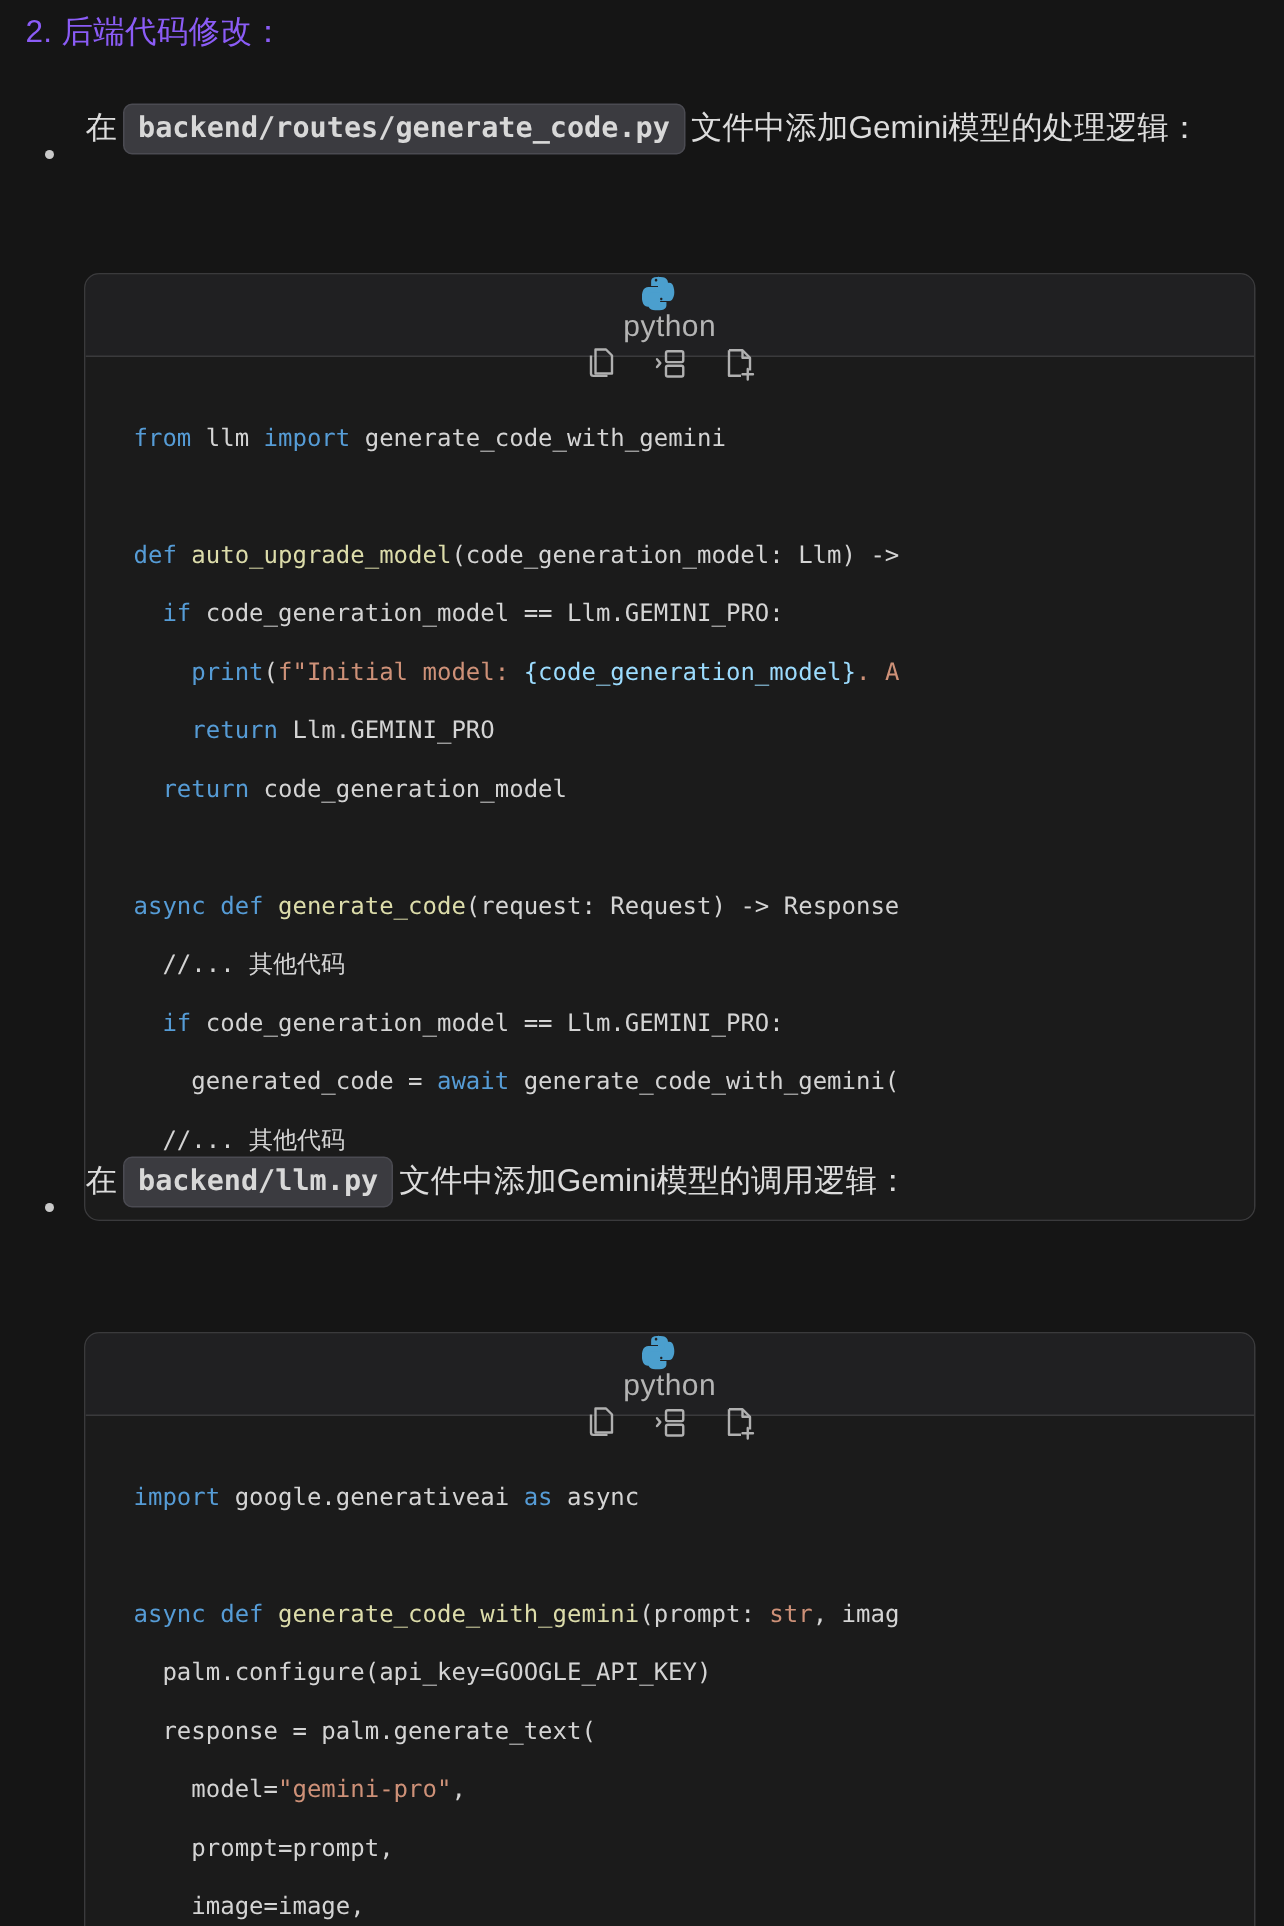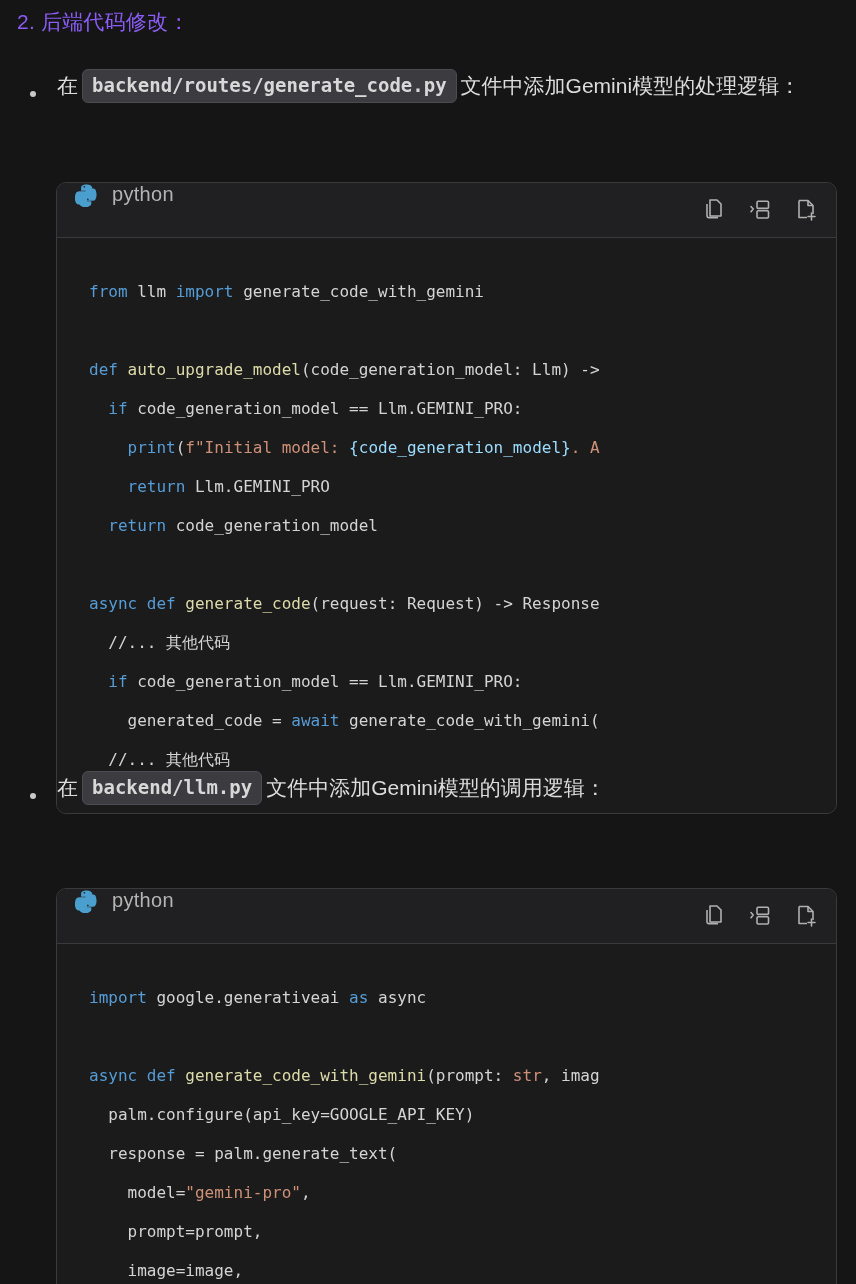--- a/index.html
+++ b/index.html
@@ -44,21 +44,21 @@
   }
 
   
   .bullet-block{
     position:absolute;
     left:0;
     width:856px;
   }
   .bullet-row{
     display:flex;
-    align-items:center;
+    align-items:flex-end;
     padding-left:30px;
   }
   .bullet-dot{
     flex:0 0 auto;
     width:6px;height:6px;
     border-radius:50%;
     background:#c9c9c9;
     margin-top:16px;
     margin-right:21px;
   }
@@ -97,25 +97,27 @@
     width:781px;
     border:1px solid var(--code-border);
     border-right:1px solid var(--code-border);
     border-radius:10px;
     overflow:hidden;
     background:var(--code-body-bg);
     box-sizing:border-box;
   }
   .code-header{
     display:flex;
+    align-items:center;
     height:55px;
     background:var(--code-header-bg);
     border-bottom:1px solid var(--code-border);
     padding:0 18px 0 18px;
     box-sizing:border-box;
+    flex-direction:column;
   }
   .py-logo{
     flex:0 0 auto;
     width:24px;height:24px;
     margin-right:13px;
     display:block;
   }
   .code-lang{
     flex:1 1 auto;
     font-size:20px;

